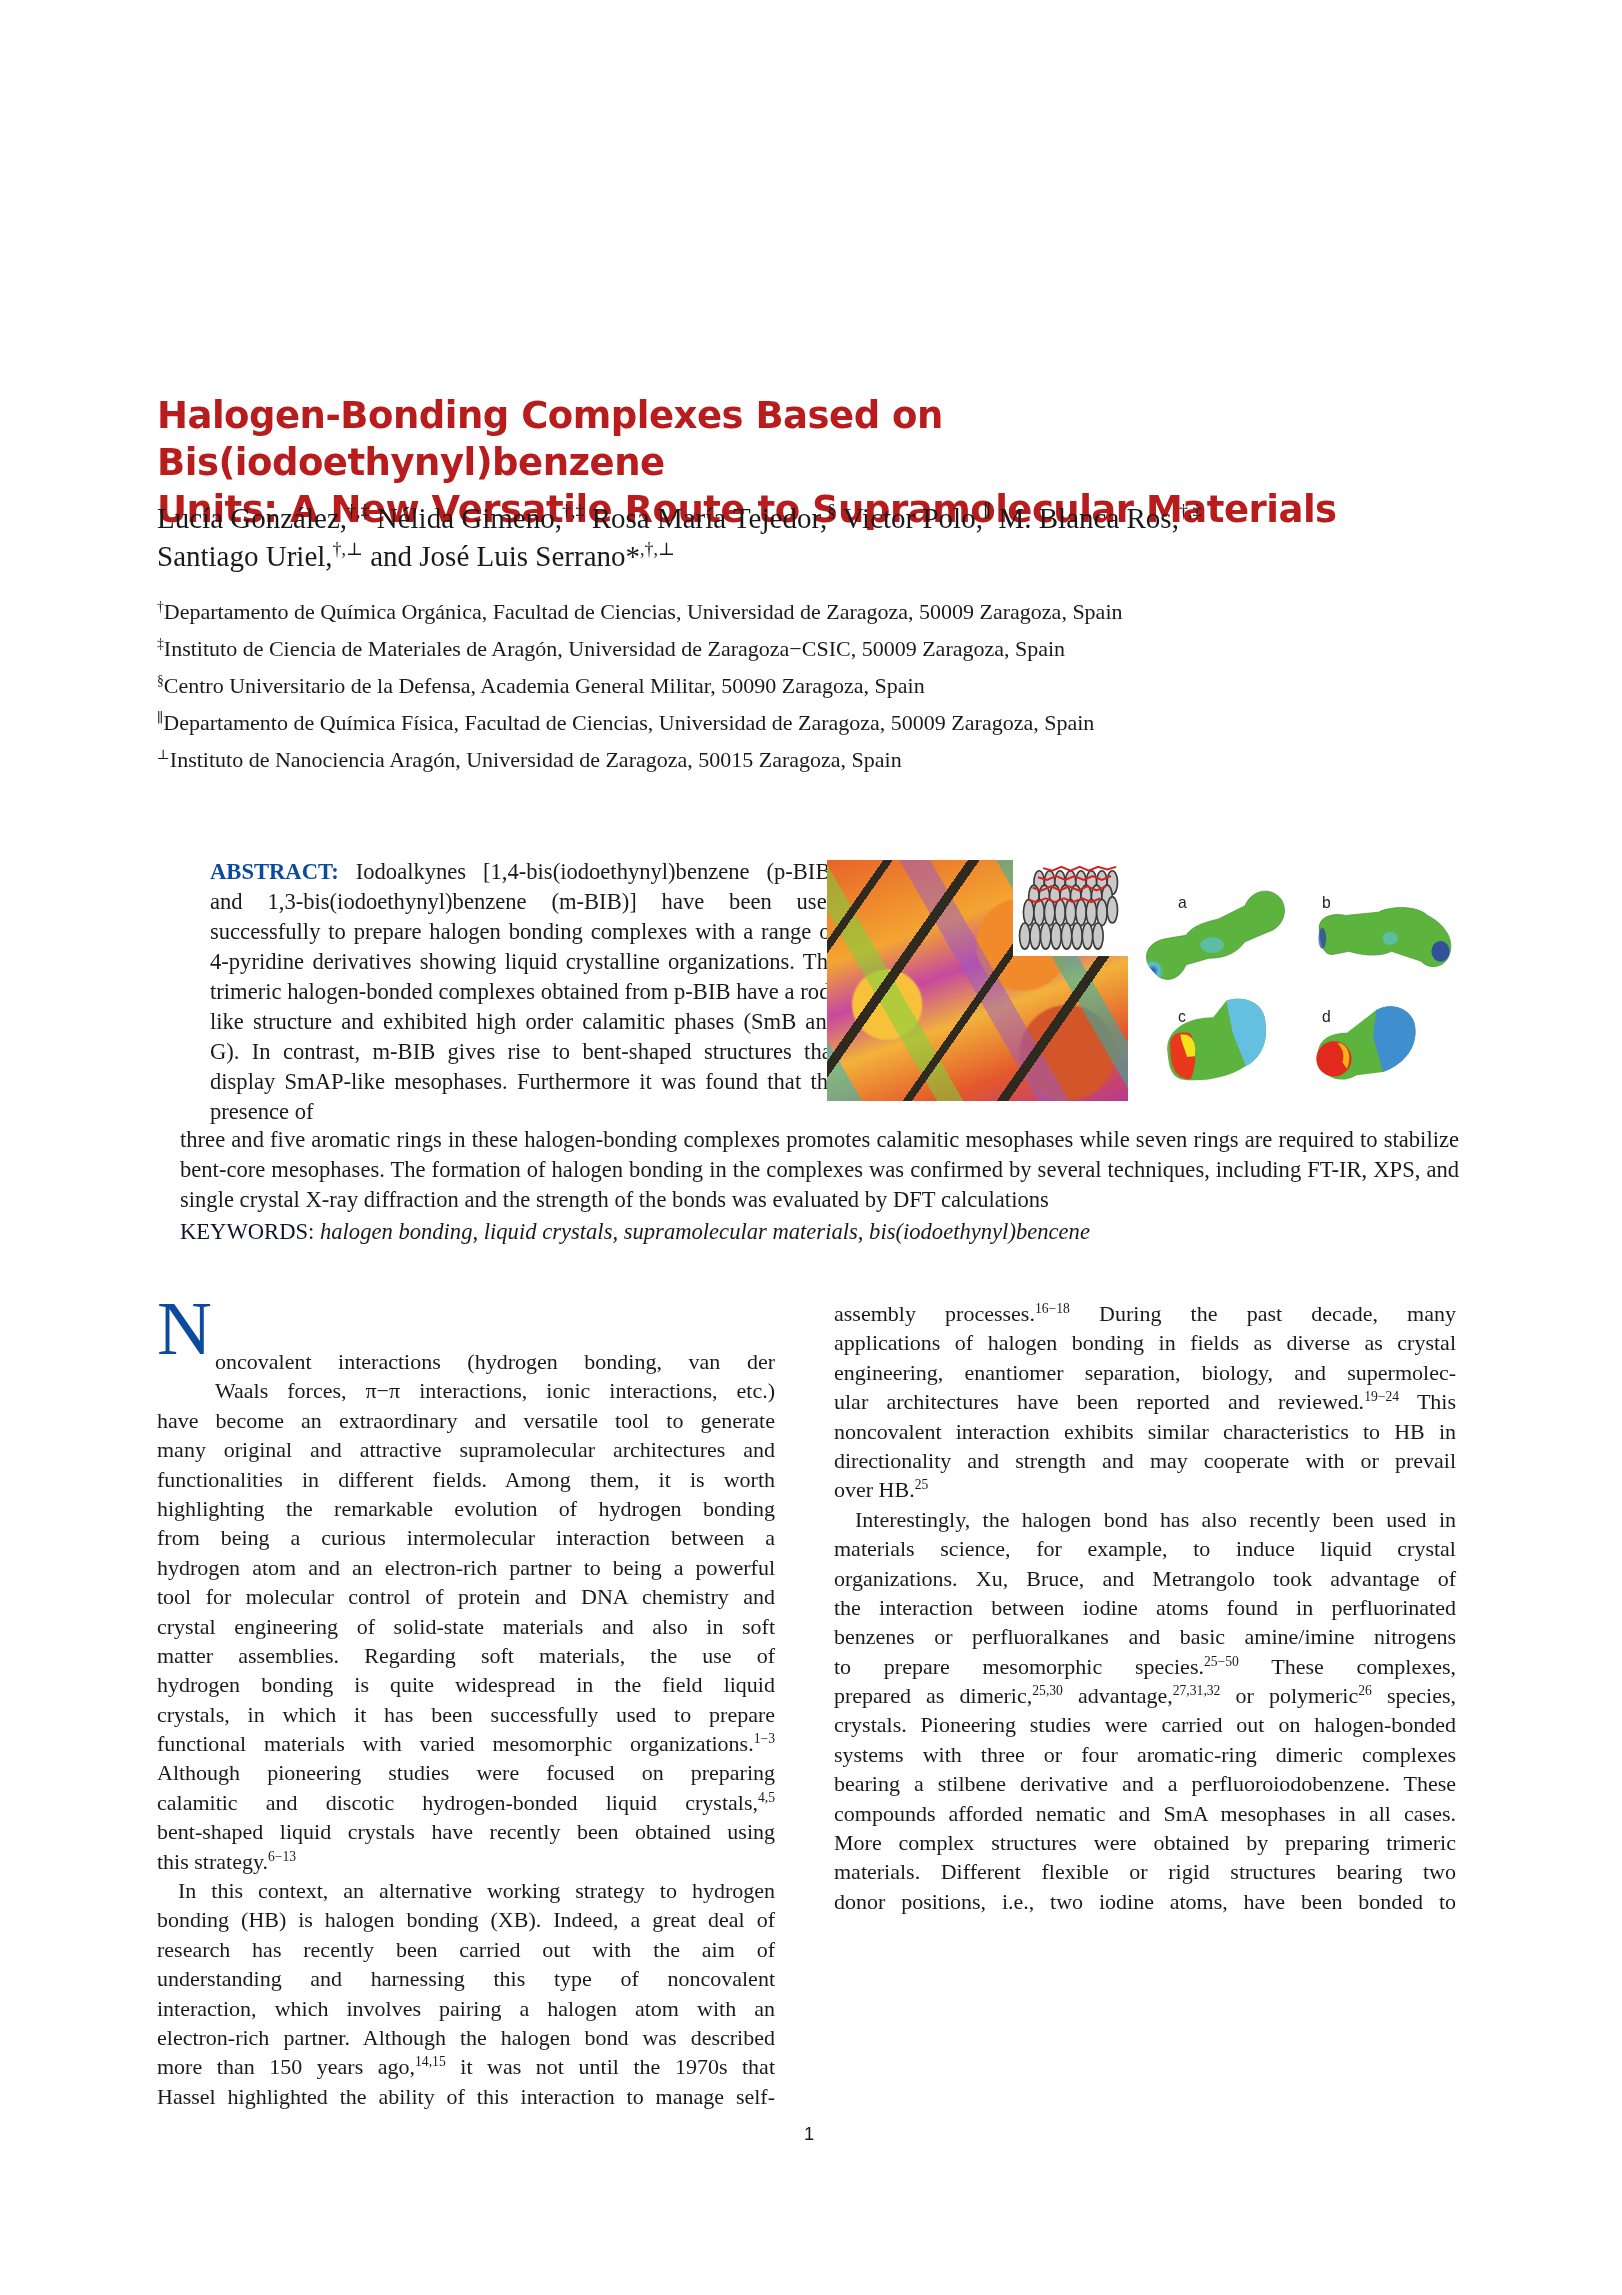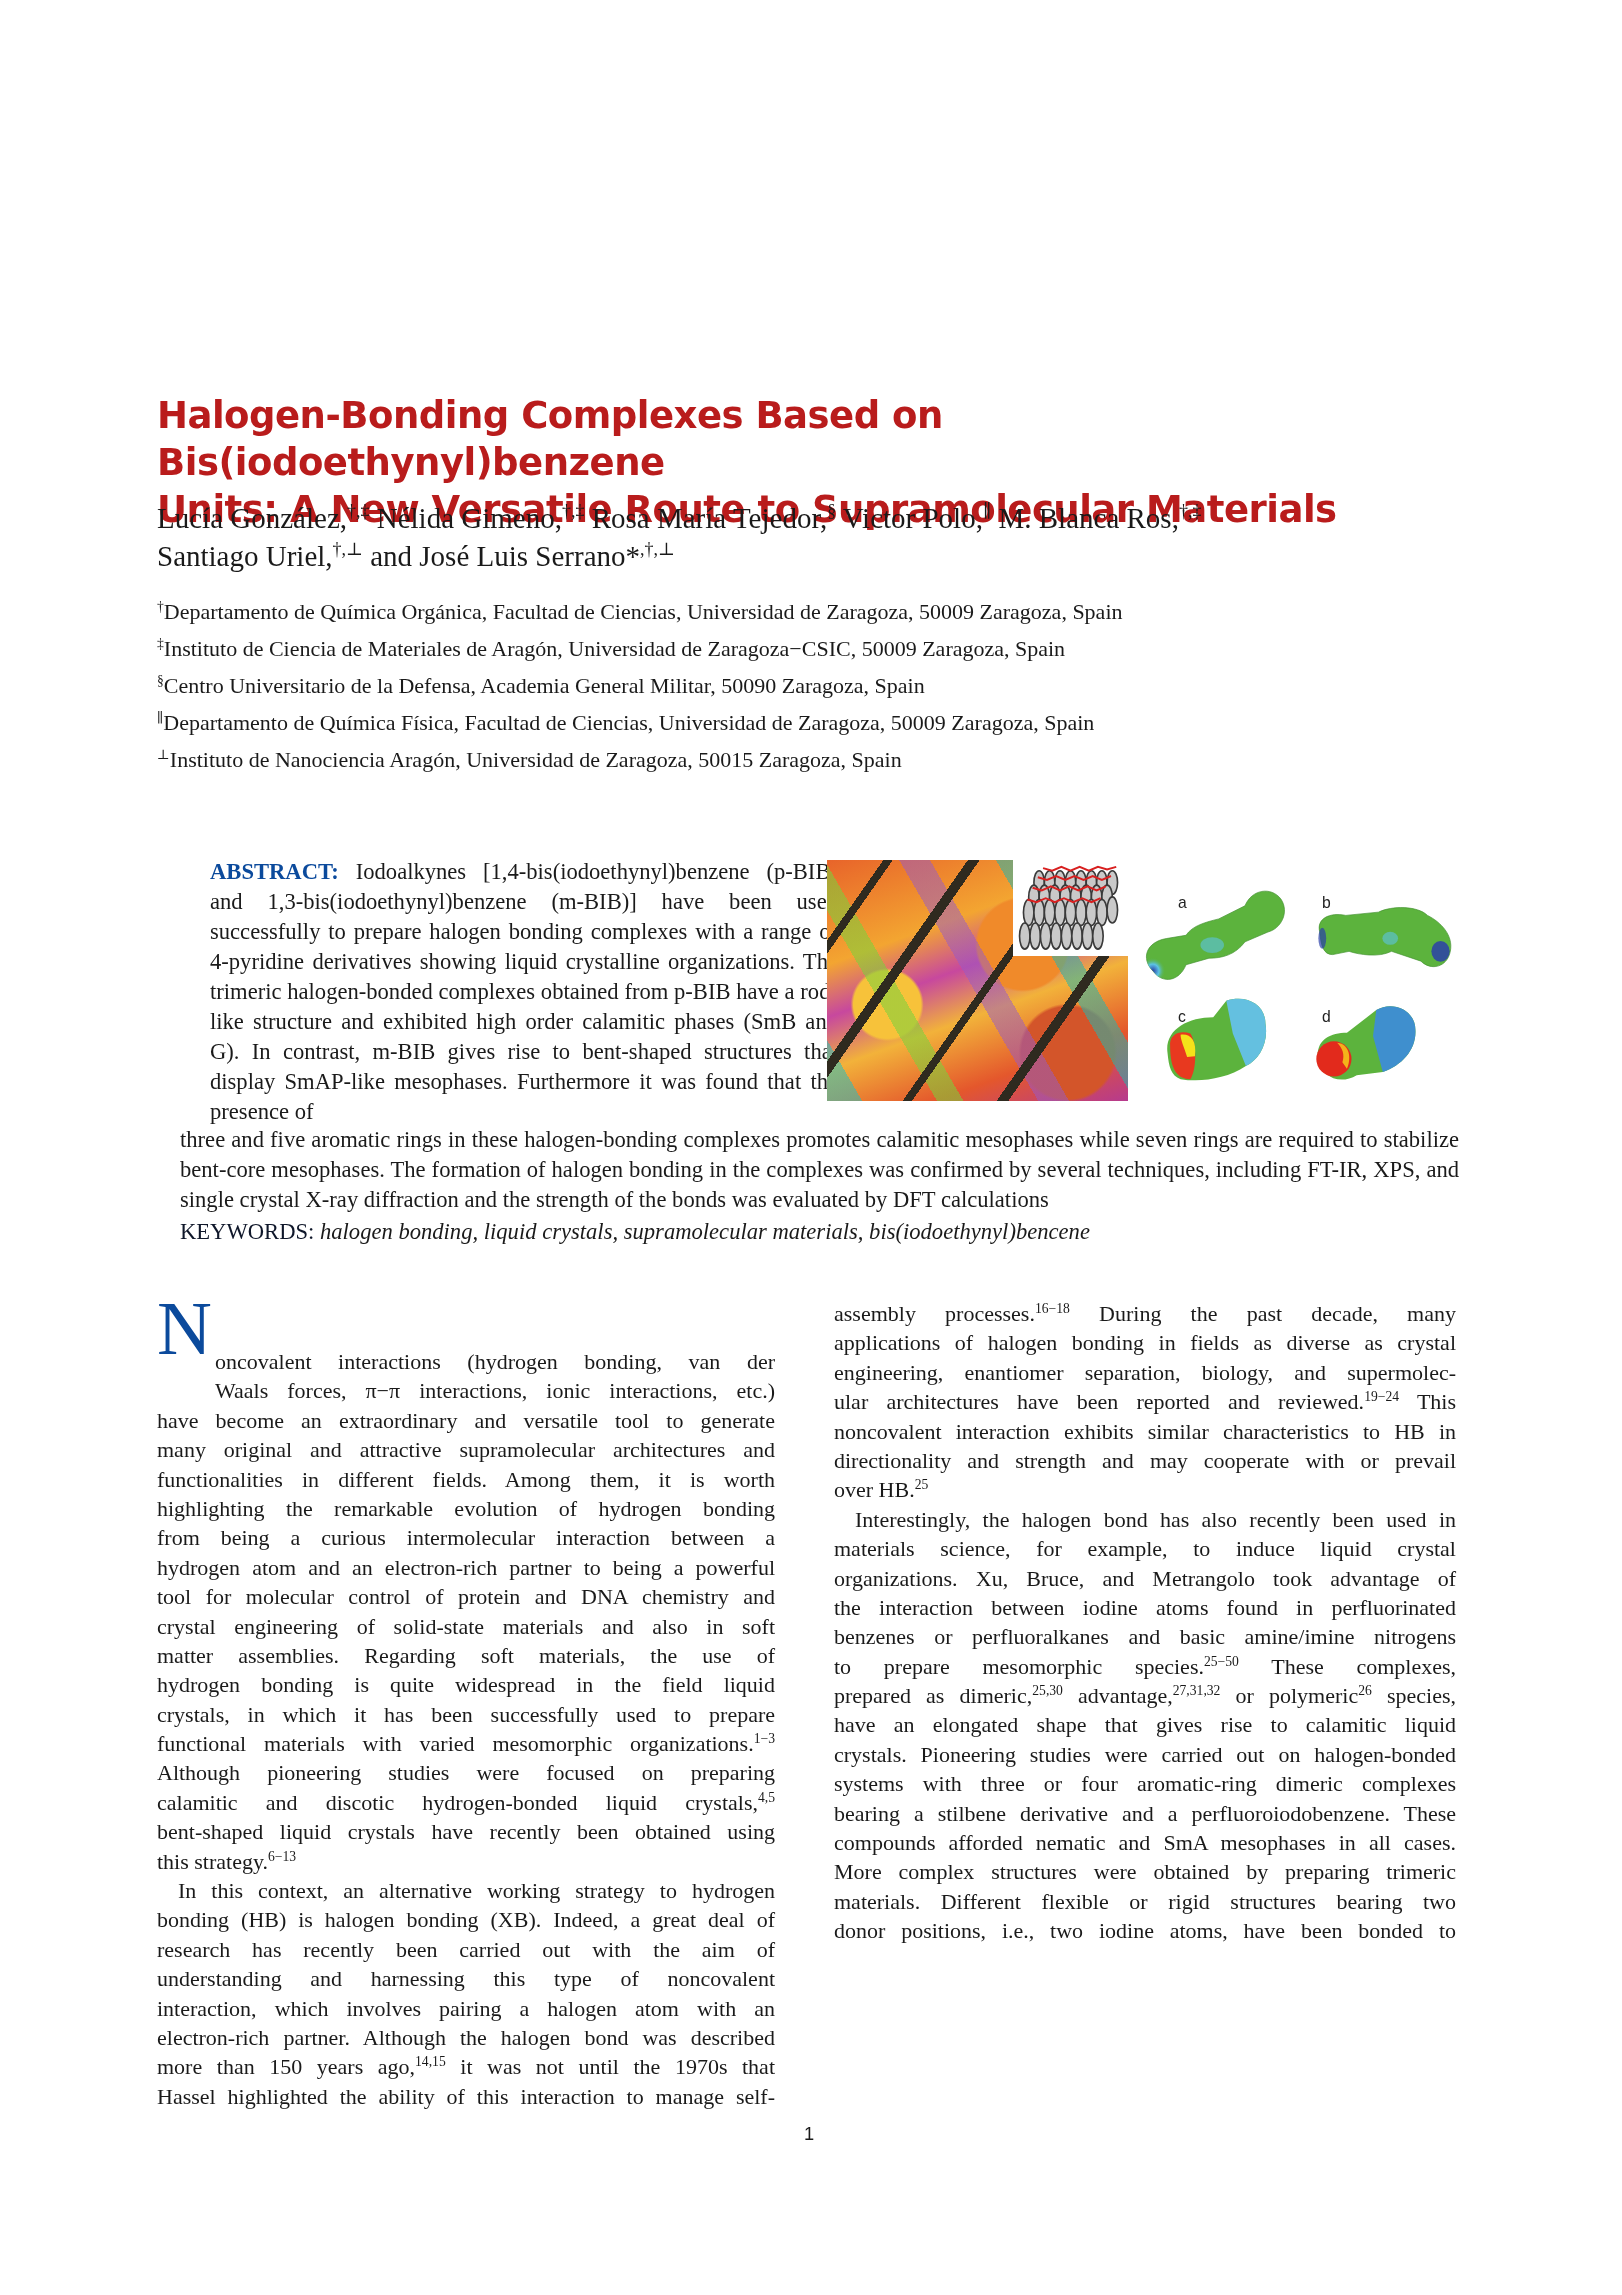--- a/index.html
+++ b/index.html
@@ -228,21 +228,20 @@
       <div class="line body-text"><span>noncovalent interaction exhibits similar characteristics to HB in</span></div>
       <div class="line body-text"><span>directionality and strength and may cooperate with or prevail</span></div>
       <div class="line body-text last"><span>over HB.</span><sup>25</sup></div>
       <div class="line body-text indent"><span>Interestingly, the halogen bond has also recently been used in</span></div>
       <div class="line body-text"><span>materials science, for example, to induce liquid crystal</span></div>
       <div class="line body-text"><span>organizations. Xu, Bruce, and Metrangolo took advantage of</span></div>
       <div class="line body-text"><span>the interaction between iodine atoms found in perfluorinated</span></div>
       <div class="line body-text"><span>benzenes or perfluoralkanes and basic amine/imine nitrogens</span></div>
       <div class="line body-text"><span>to prepare mesomorphic species.</span><sup>25−50</sup><span> These complexes,</span></div>
       <div class="line body-text"><span>prepared as dimeric,</span><sup>25,30</sup><span> advantage,</span><sup>27,31,32</sup><span> or polymeric</span><sup>26</sup><span> species,</span></div>
-      <div class="line body-text"><span>have an elongated shape that gives rise to calamitic liquid</span></div>
       <div class="line body-text"><span>crystals. Pioneering studies were carried out on halogen-bonded</span></div>
       <div class="line body-text"><span>systems with three or four aromatic-ring dimeric complexes</span></div>
       <div class="line body-text"><span>bearing a stilbene derivative and a perfluoroiodobenzene. These</span></div>
       <div class="line body-text"><span>compounds afforded nematic and SmA mesophases in all cases.</span></div>
       <div class="line body-text"><span>More complex structures were obtained by preparing trimeric</span></div>
       <div class="line body-text"><span>materials. Different flexible or rigid structures bearing two</span></div>
       <div class="line body-text"><span>donor positions, i.e., two iodine atoms, have been bonded to</span></div>
     </div>
 
   <div class="pageno">1</div>

